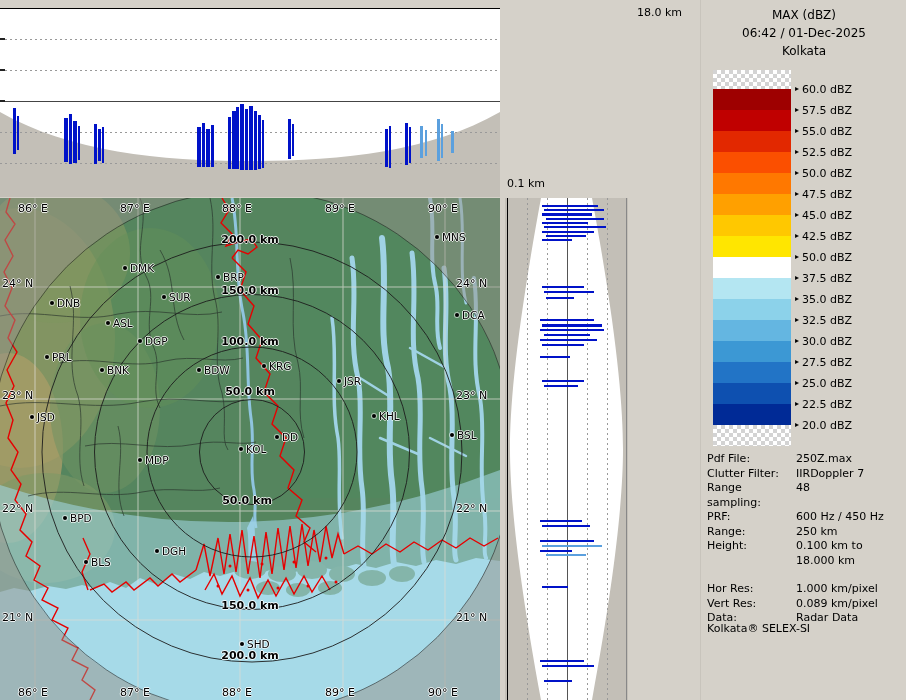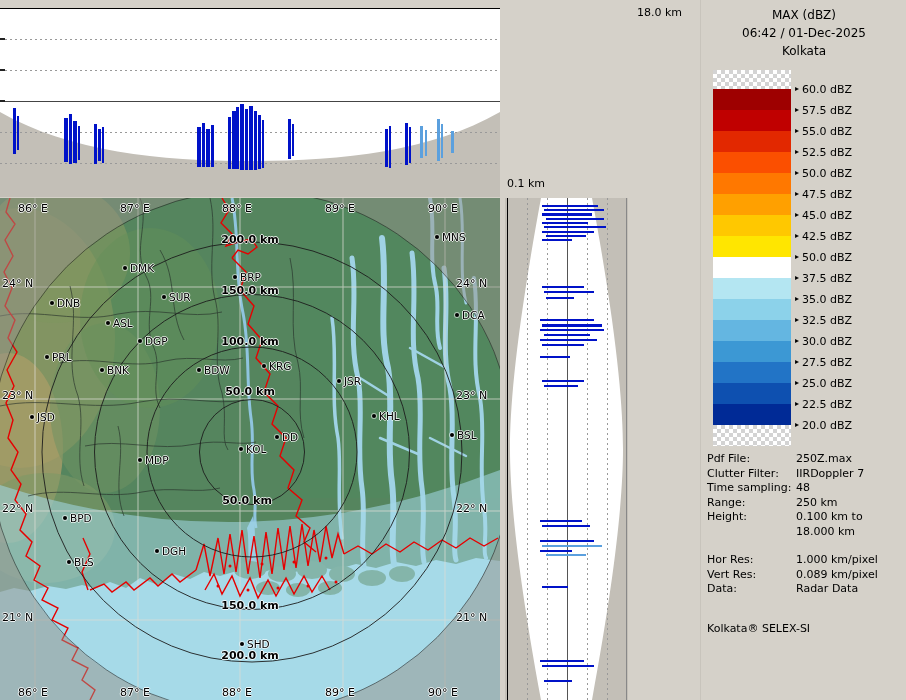--- a/index.html
+++ b/index.html
@@ -228,21 +228,21 @@
         <div class="ringlabel" style="left: 250px; top: 407px;">150.0 km</div>
         <div class="ringlabel" style="left: 250px; top: 457px;">200.0 km</div>
         <div class="city" style="left: 445px; top: 39px;">
           <span class="cdot"></span>
           <span class="cname">MNS</span>
         </div>
         <div class="city" style="left: 133px; top: 70px;">
           <span class="cdot"></span>
           <span class="cname">DMK</span>
         </div>
-        <div class="city" style="left: 243px; top: 79px;">
+        <div class="city" style="left: 226px; top: 79px;">
           <span class="cdot"></span>
           <span class="cname">BRP</span>
         </div>
         <div class="city" style="left: 172px; top: 99px; justify-content: flex-end;">
           <span class="cdot"></span>
           <span class="cname">SUR</span>
         </div>
         <div class="city" style="left: 60px; top: 105px;">
           <span class="cdot"></span>
           <span class="cname">DNB</span>
@@ -304,21 +304,21 @@
           <span class="cname">MDP</span>
         </div>
         <div class="city" style="left: 73px; top: 320px;">
           <span class="cdot"></span>
           <span class="cname">BPD</span>
         </div>
         <div class="city" style="left: 165px; top: 353px;">
           <span class="cdot"></span>
           <span class="cname">DGH</span>
         </div>
-        <div class="city" style="left: 77px; top: 364px;">
+        <div class="city" style="left: 94px; top: 364px;">
           <span class="cdot"></span>
           <span class="cname">BLS</span>
         </div>
         <div class="city" style="left: 250px; top: 446px; justify-content: flex-end;">
           <span class="cdot"></span>
           <span class="cname">SHD</span>
         </div>
       </div>
   </div>
 
@@ -471,22 +471,26 @@
     <div id="info">
         <div class="irow">
           <span class="ikey">Pdf File:</span>
           <span class="ival">250Z.max</span>
         </div>
         <div class="irow">
           <span class="ikey">Clutter Filter:</span>
           <span class="ival">IIRDoppler 7</span>
         </div>
         <div class="irow">
-          <span class="ikey">Time sampling:</span>
+          <span class="ikey">Range sampling:</span>
           <span class="ival">48</span>
+        </div>
+        <div class="irow">
+          <span class="ikey">PRF:</span>
+          <span class="ival">600 Hz / 450 Hz</span>
         </div>
         <div class="irow">
           <span class="ikey">Range:</span>
           <span class="ival">250 km</span>
         </div>
         <div class="irow">
           <span class="ikey">Height:</span>
           <span class="ival">0.100 km to
 18.000 km</span>
         </div>

